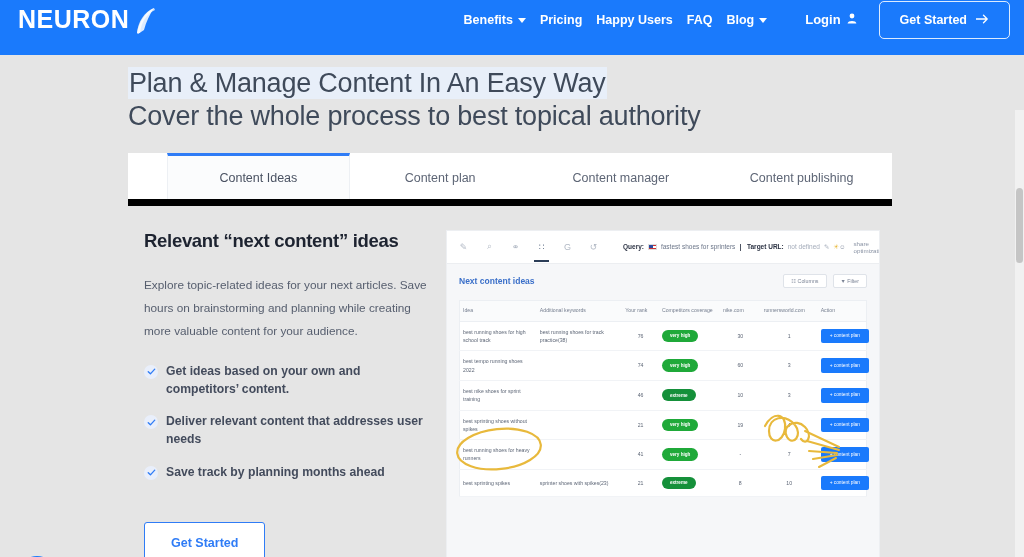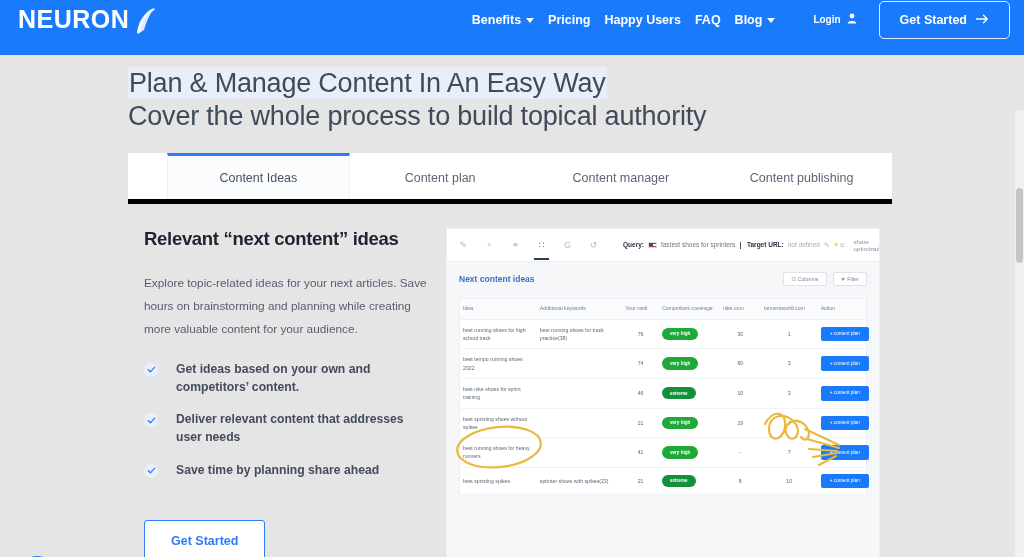--- a/index.html
+++ b/index.html
@@ -46,21 +46,21 @@
   .caret {
     width: 0; height: 0;
     border-left: 4px solid transparent;
     border-right: 4px solid transparent;
     border-top: 5px solid #ffffff;
     display: inline-block;
     position: relative; top: 1px;
   }
   .nav-right { display: flex; align-items: center; gap: 22px; margin-left: 38px; }
   .login-item {
-    color: #fff; font-size: 10px; font-weight: 700;
+    color: #fff; font-size: 13px; font-weight: 700;
     display: flex; align-items: center; gap: 6px; cursor: pointer;
   }
   .btn-getstarted {
     border: 1.5px solid rgba(255,255,255,0.85);
     border-radius: 5px;
     color: #ffffff;
     font-size: 12.5px;
     font-weight: 700;
     padding: 11px 20px;
     display: flex;
@@ -92,21 +92,21 @@
     display: inline;
     padding: 1px 1px;
   }
   .hero h1 .line2 { color: #3f4a5a; }
 
   
   .tabs {
     margin: 20px 0 0 128px;
     width: 764px;
     display: flex;
-    border-bottom: 5px solid #000000;
+    border-bottom: 7px solid #000000;
     background: #ffffff;
     padding-left: 39px;
   }
   .tab {
     flex: 1;
     text-align: center;
     font-size: 12.5px;
     color: #5d6575;
     padding: 15px 0 14px;
     cursor: pointer;
@@ -139,21 +139,21 @@
   }
   .panel-left p.desc {
     font-size: 11.8px;
     color: #565e6e;
     line-height: 1.95;
     margin-bottom: 20px;
   }
   .bullets { list-style: none; }
   .bullets li {
     display: flex;
-    gap: 18px;
+    gap: 8px;
     margin-bottom: 15px;
     font-size: 12.2px;
     font-weight: 700;
     color: #434b5c;
     line-height: 1.45;
   }
   .check-icon {
     flex: 0 0 auto;
     width: 14px; height: 14px;
     border-radius: 50%;
@@ -397,21 +397,21 @@
       </span>
     </div>
   </div>
 </div>
 
 <div class="page">
 
   <div class="hero">
     <h1>
       <span class="hl">Plan &amp; Manage Content In An Easy Way</span><br>
-      <span class="line2">Cover the whole process to build topical authority</span>
+      <span class="line2">Cover the whole process to best topical authority</span>
     </h1>
   </div>
 
   <div class="tabs">
     <div class="tab active">Content Ideas</div>
     <div class="tab">Content plan</div>
     <div class="tab">Content manager</div>
     <div class="tab">Content publishing</div>
   </div>
 
@@ -437,21 +437,21 @@
               </svg>
           </span>
           <span>Deliver relevant content that addresses user needs</span>
         </li>
         <li>
           <span class="check-icon">
             <svg viewBox="0 0 10 10">
                 <path d="M1.4 5.2 L3.8 7.6 L8.6 2.4" stroke="#2f7cf6" stroke-width="1.5" fill="none" stroke-linecap="round" stroke-linejoin="round"></path>
               </svg>
           </span>
-          <span>Save time by planning share ahead</span>
+          <span>Save track by planning months ahead</span>
         </li>
       </ul>
 
       <div class="btn-outline">Get Started</div>
     </div>
 
     <div class="panel-right">
 
       <div class="app-toolbar">
         <div class="tool-icons">

